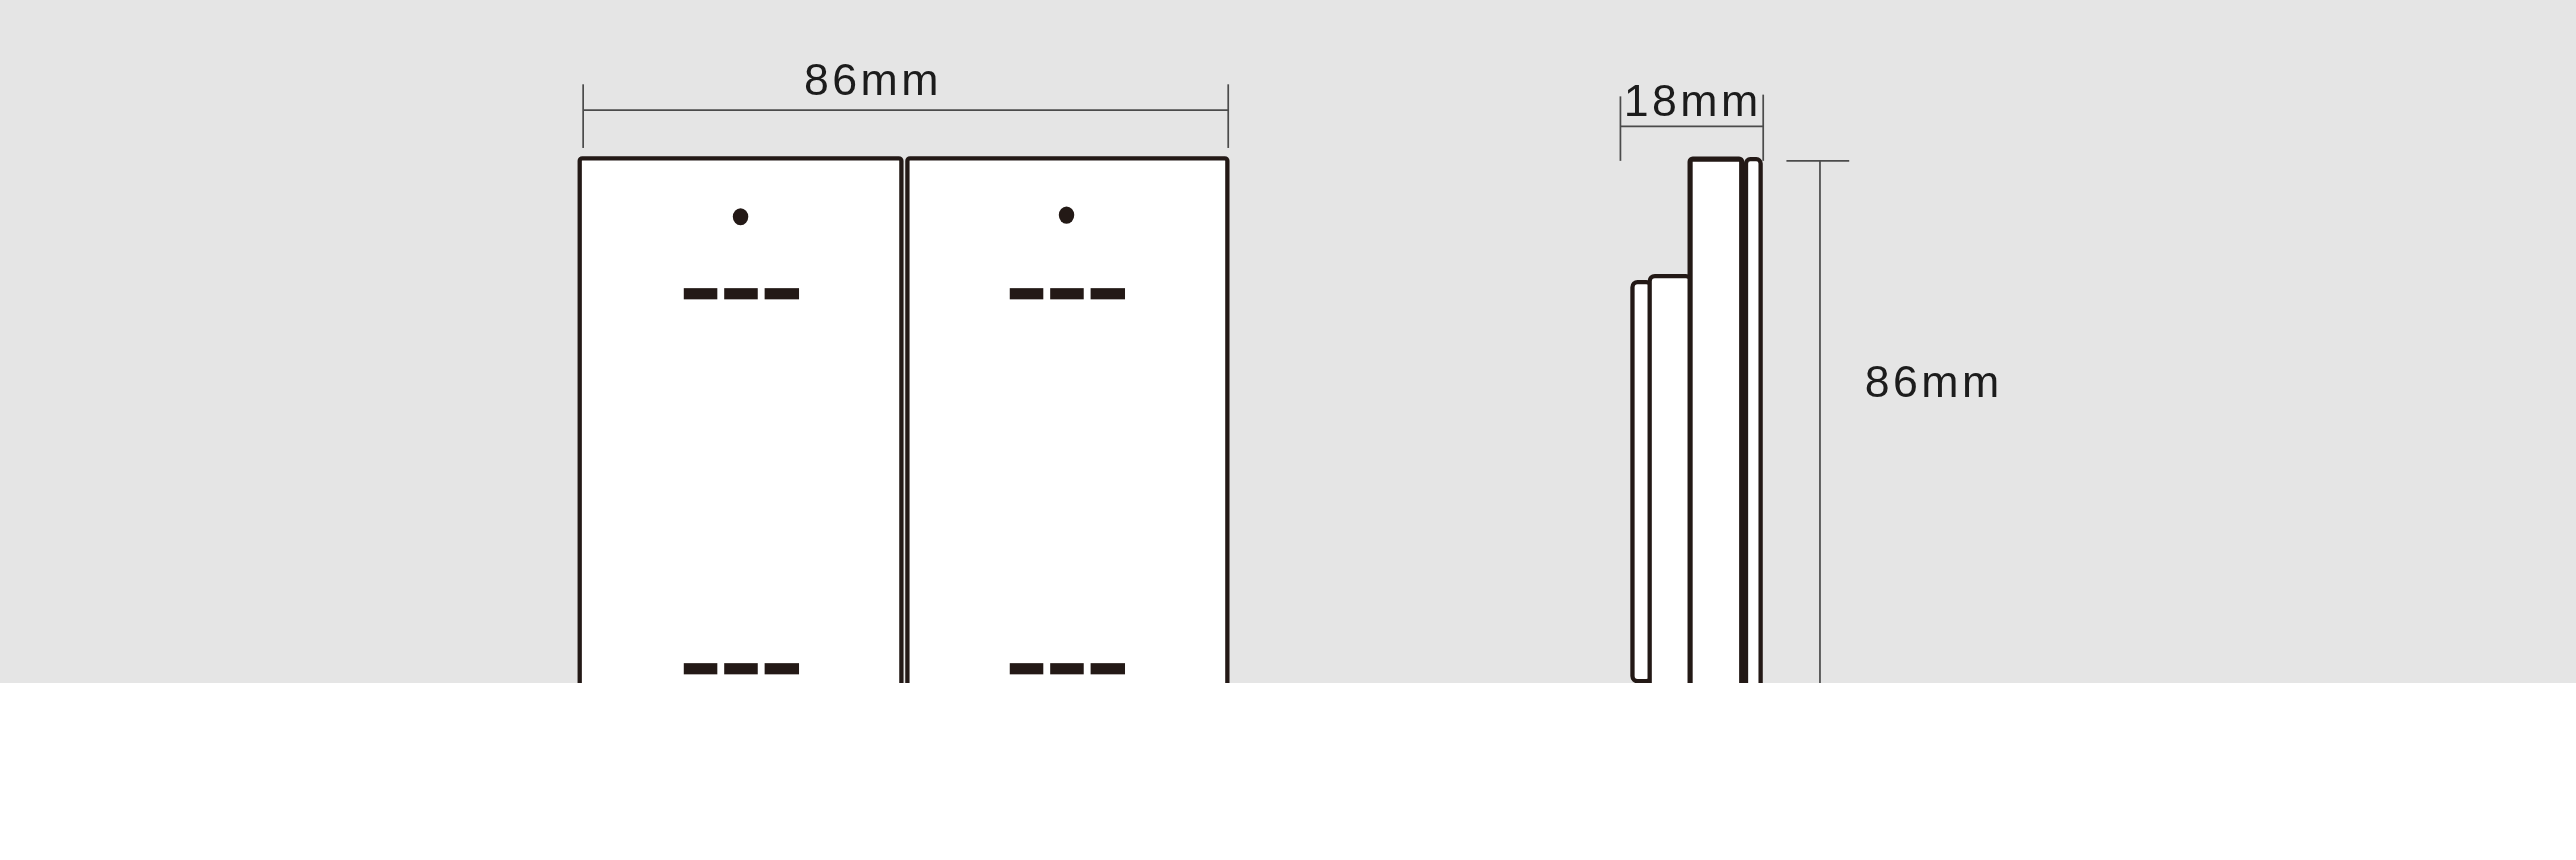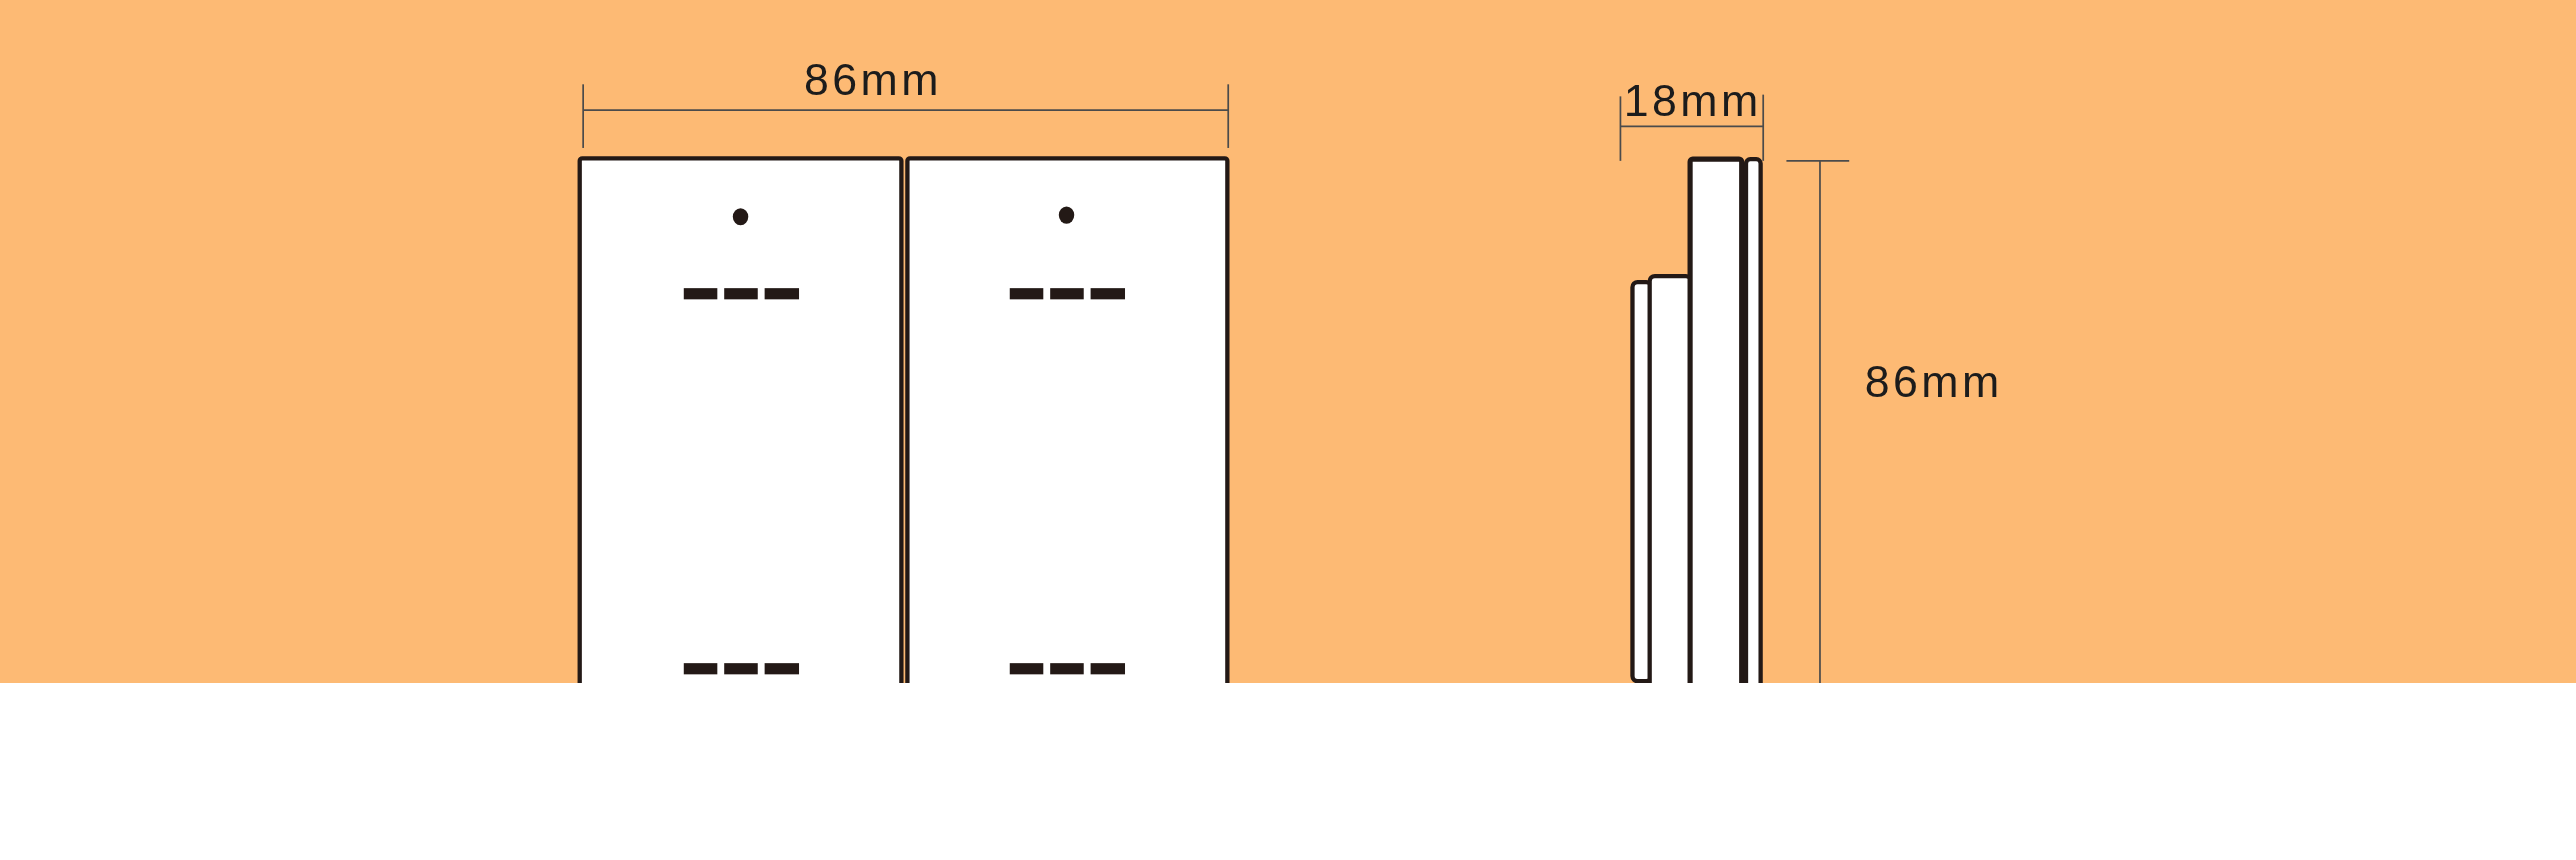--- a/index.html
+++ b/index.html
@@ -4,21 +4,21 @@
 <style>
   html, body {
     margin: 0;
     padding: 0;
     background: #ffffff;
   }
   .canvas {
     position: relative;
     width: 2576px;
     height: 683px;
-    background: #fdba74;
+    background: #e5e5e5;
     overflow: hidden;
     font-family: "Liberation Sans", sans-serif;
   }
   svg { display: block; }
 
   
   .outline {
     fill: #ffffff;
     stroke: #231916;
     stroke-width: 5;

